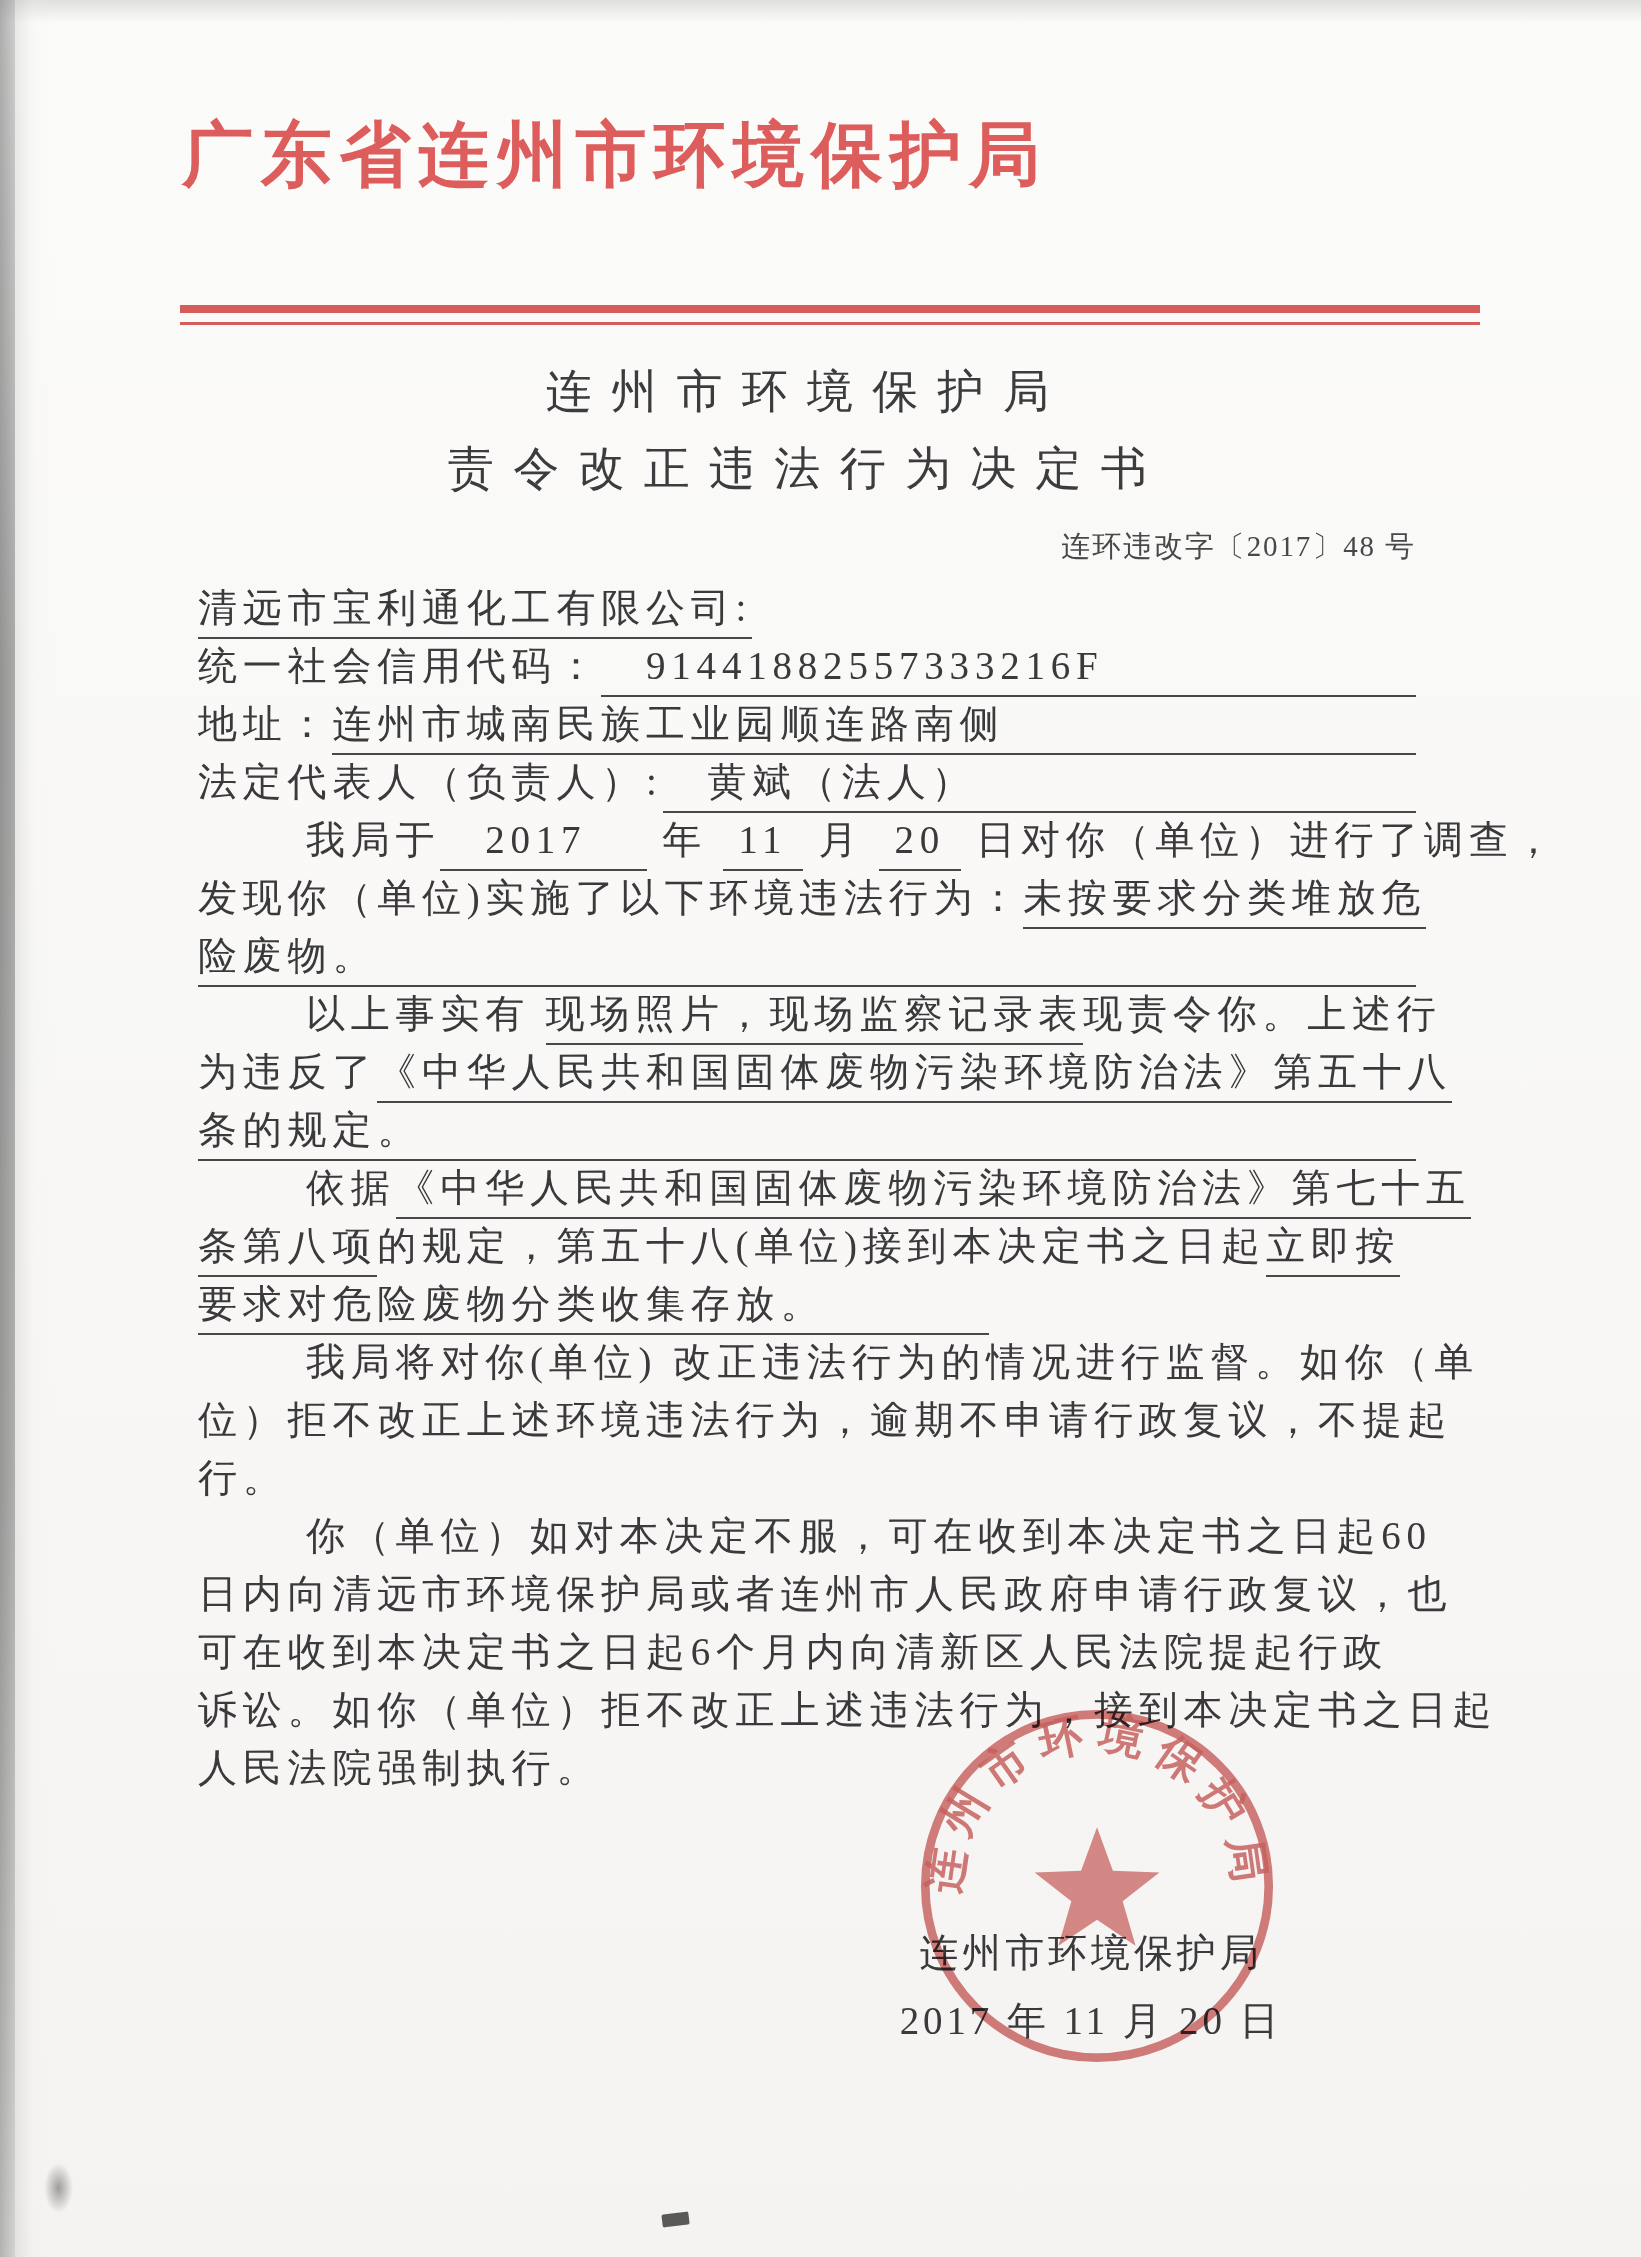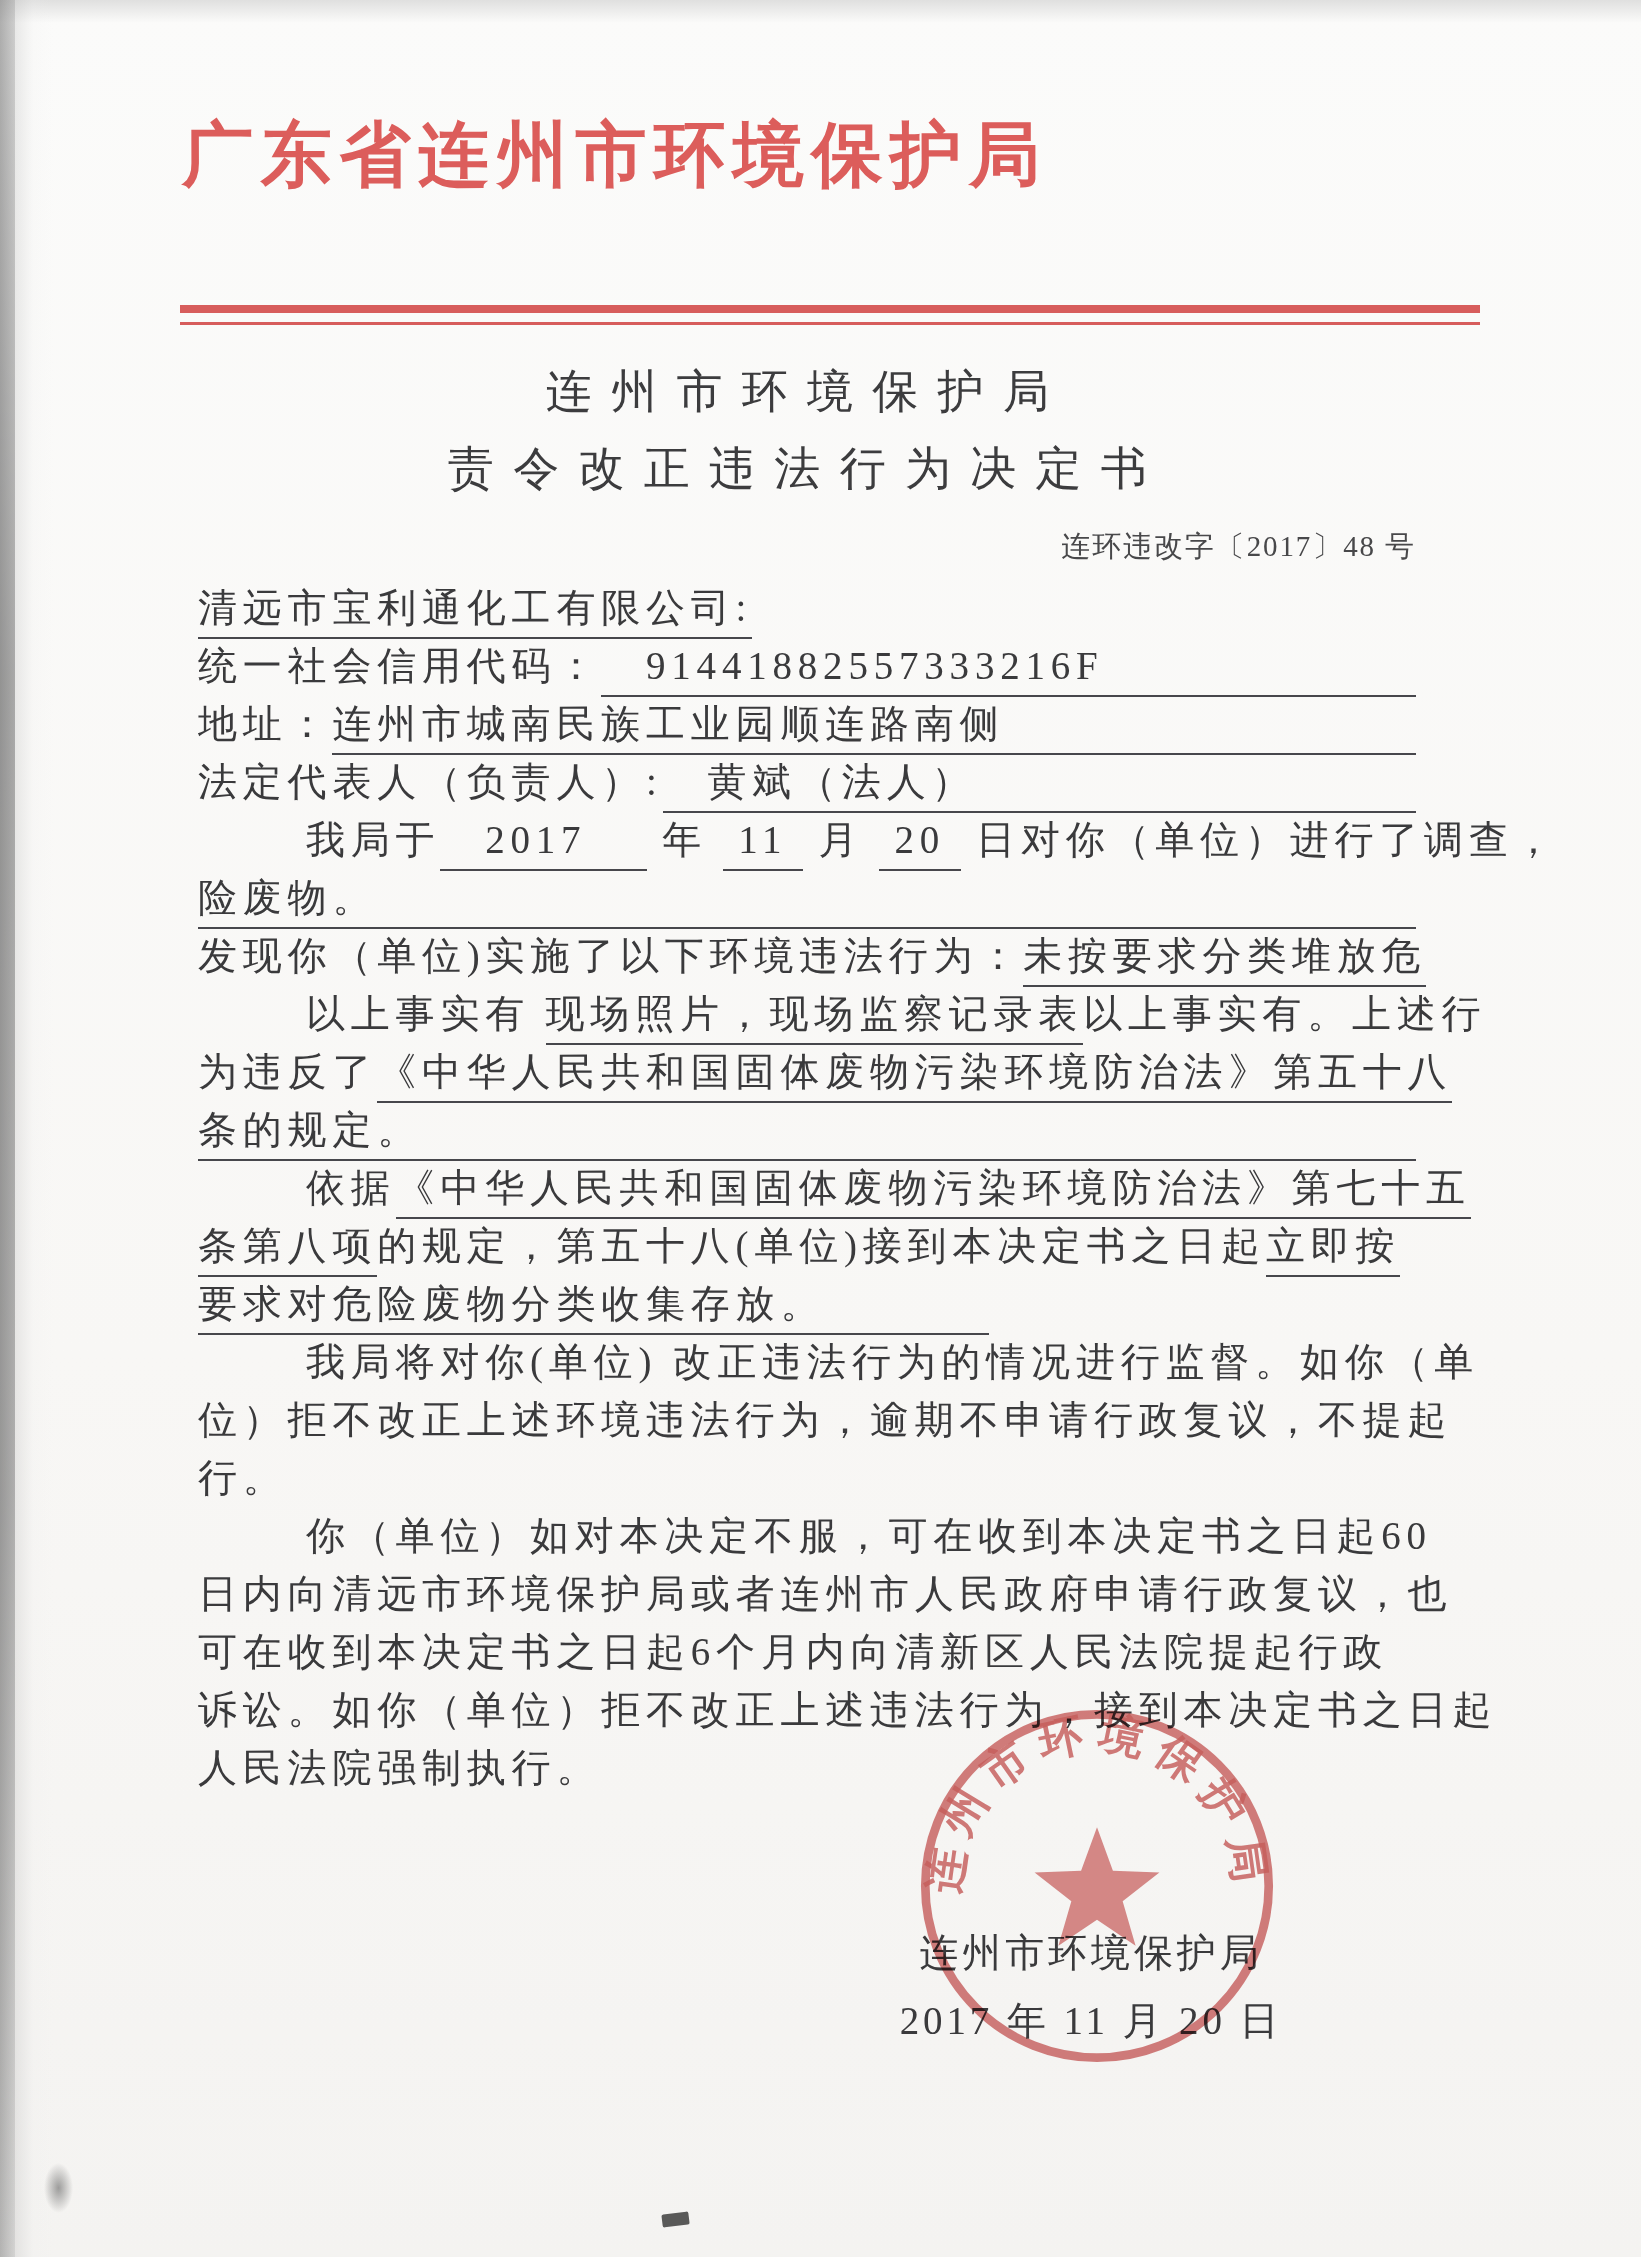--- a/index.html
+++ b/index.html
@@ -81,23 +81,23 @@
   </div>
 
   <div class="doc-number">连环违改字〔2017〕48 号</div>
 
   <div class="body-block">
       <div class="line"><span class="u">清远市宝利通化工有限公司:</span></div>
       <div class="line"><span>统一社会信用代码：</span><span class="u">　91441882557333216F</span><span class="u fill"></span></div>
       <div class="line"><span>地址：</span><span class="u">连州市城南民族工业园顺连路南侧</span><span class="u fill"></span></div>
       <div class="line"><span>法定代表人（负责人）:</span><span class="u">　黄斌（法人）</span><span class="u fill"></span></div>
       <div class="line indent"><span>我局于</span><span class="u">　2017　 </span><span> 年 </span><span class="u"> 11 </span><span> 月 </span><span class="u"> 20 </span><span> 日对你（单位）进行了调查，</span></div>
+      <div class="line"><span>发现你（单位)实施了以下环境违法行为：</span><span class="u">未按要求分类堆放危</span></div>
       <div class="line"><span class="u">险废物。</span><span class="u fill"></span></div>
-      <div class="line"><span>发现你（单位)实施了以下环境违法行为：</span><span class="u">未按要求分类堆放危</span></div>
-      <div class="line indent"><span>以上事实有 </span><span class="u">现场照片，现场监察记录表</span><span>以上事实有。上述行</span></div>
+      <div class="line indent"><span>以上事实有 </span><span class="u">现场照片，现场监察记录表</span><span>现责令你。上述行</span></div>
       <div class="line"><span>为违反了</span><span class="u">《中华人民共和国固体废物污染环境防治法》第五十八</span></div>
       <div class="line"><span class="u">条的规定。</span><span class="u fill"></span></div>
       <div class="line indent"><span>依据</span><span class="u">《中华人民共和国固体废物污染环境防治法》第七十五</span></div>
       <div class="line"><span class="u">条第八项</span><span>的规定，第五十八(单位)接到本决定书之日起</span><span class="u">立即按</span></div>
       <div class="line"><span class="u">要求对危险废物分类收集存放。</span><span class="u" style="width: 164px;"></span></div>
       <div class="line indent"><span>我局将对你(单位) 改正违法行为的情况进行监督。如你（单</span></div>
       <div class="line"><span>位）拒不改正上述环境违法行为，逾期不申请行政复议，不提起</span></div>
       <div class="line"><span>行。</span></div>
       <div class="line indent"><span>你（单位）如对本决定不服，可在收到本决定书之日起60</span></div>
       <div class="line"><span>日内向清远市环境保护局或者连州市人民政府申请行政复议，也</span></div>

